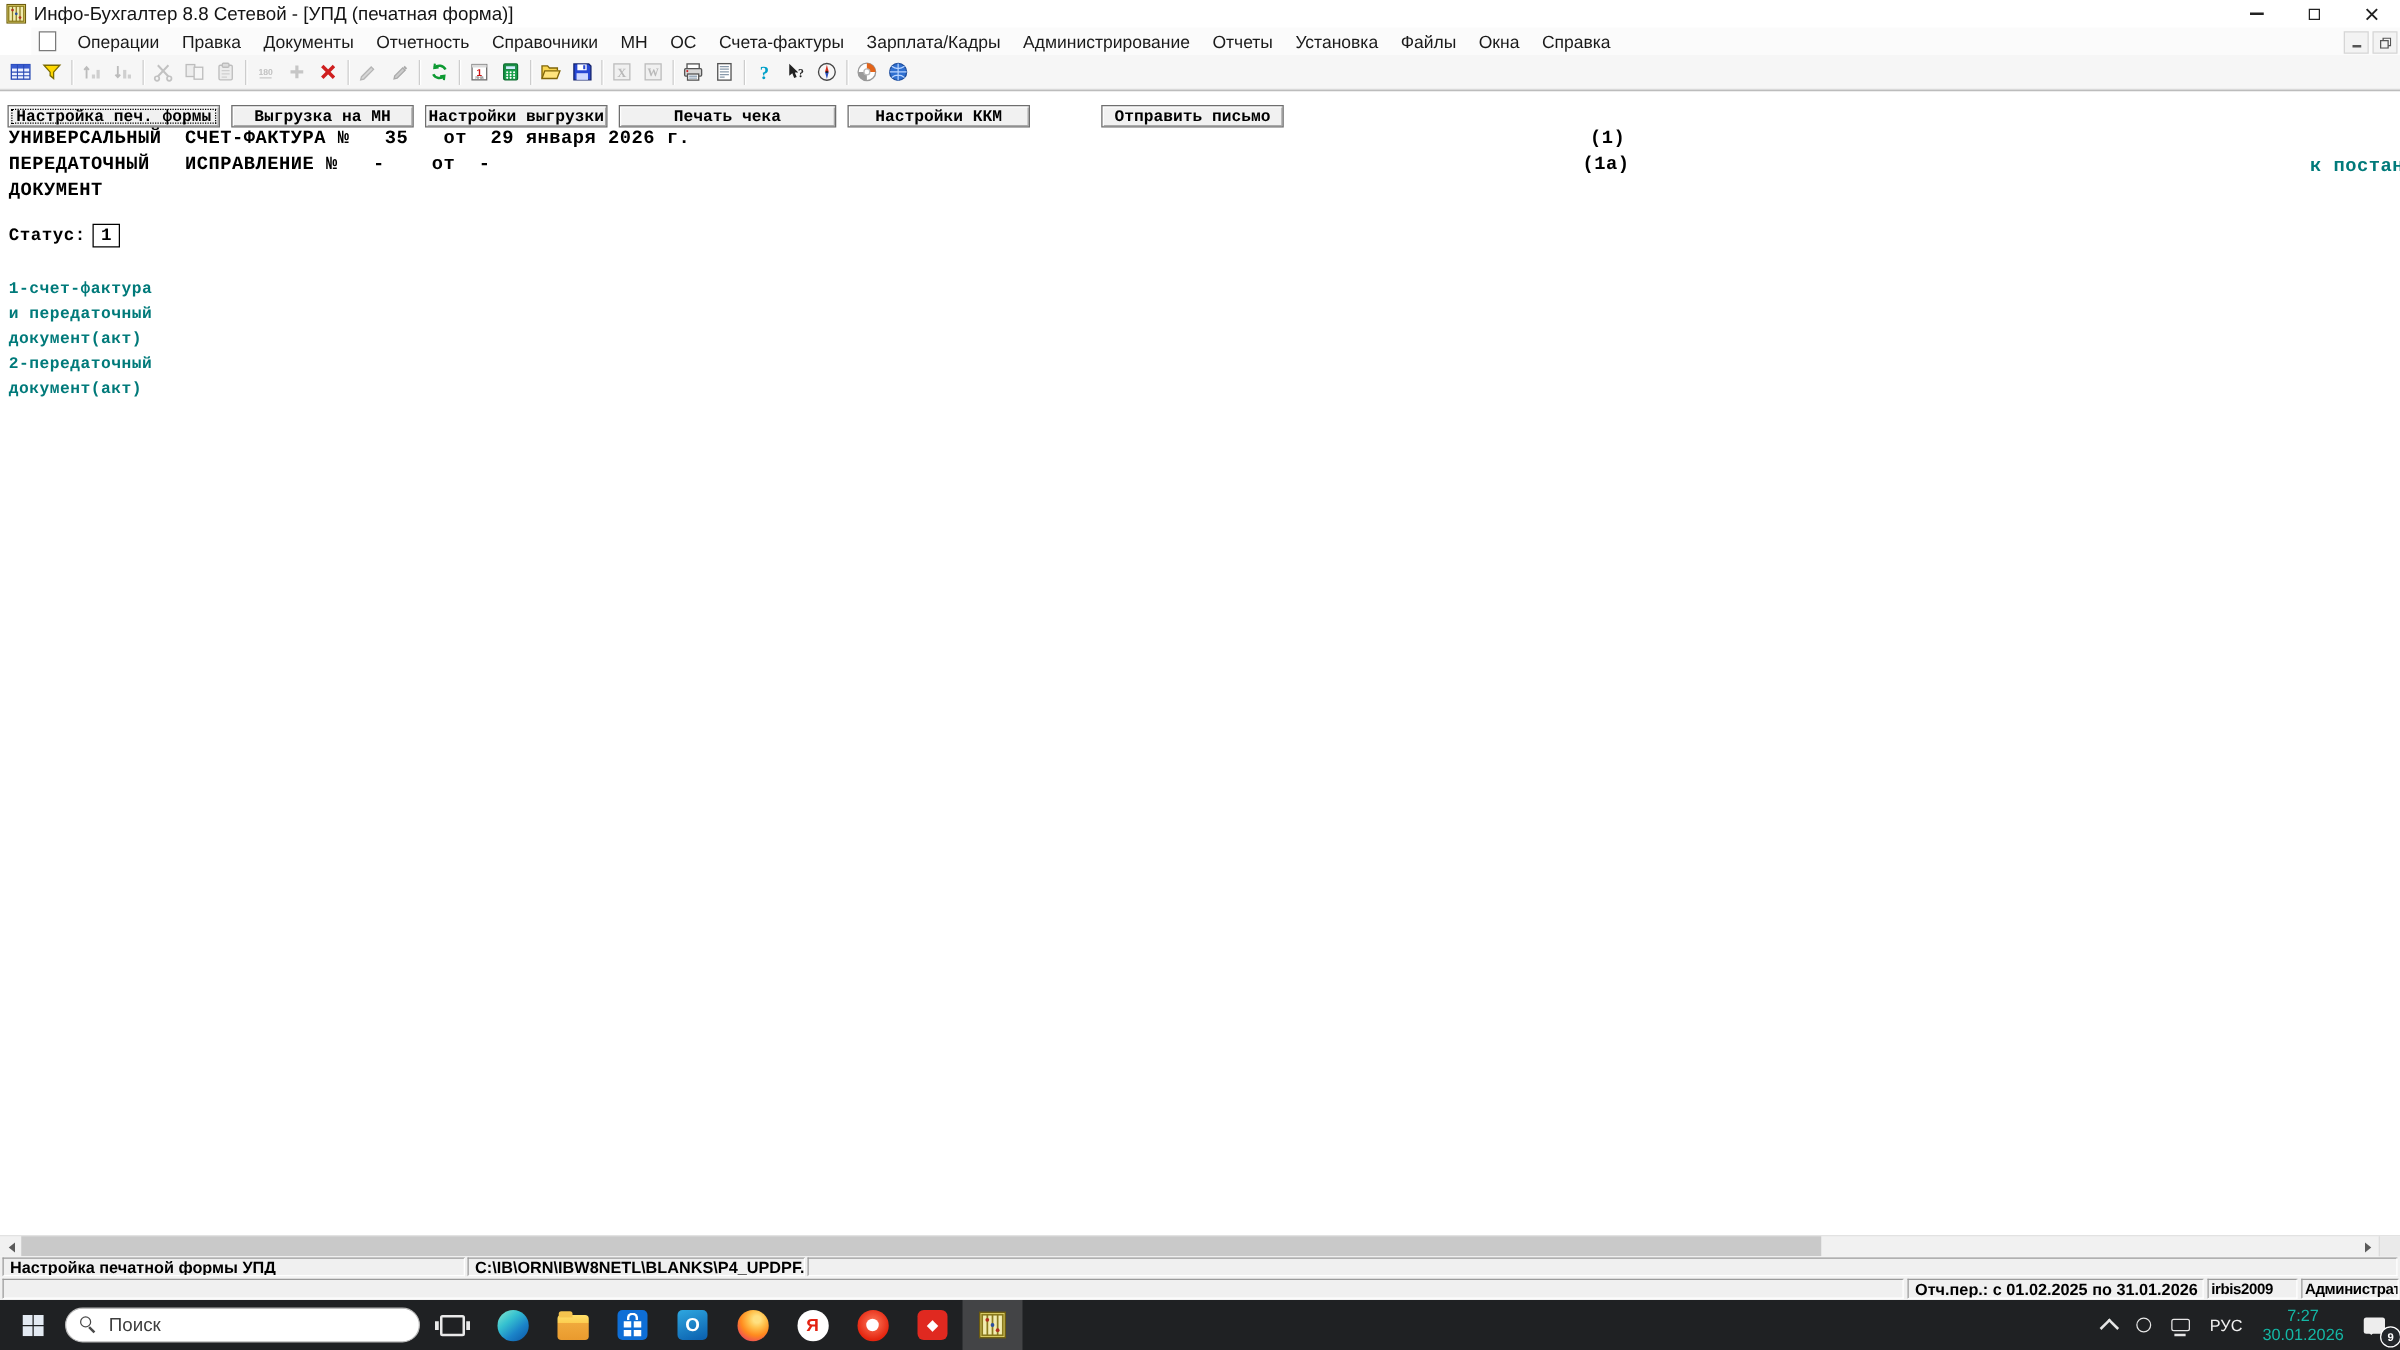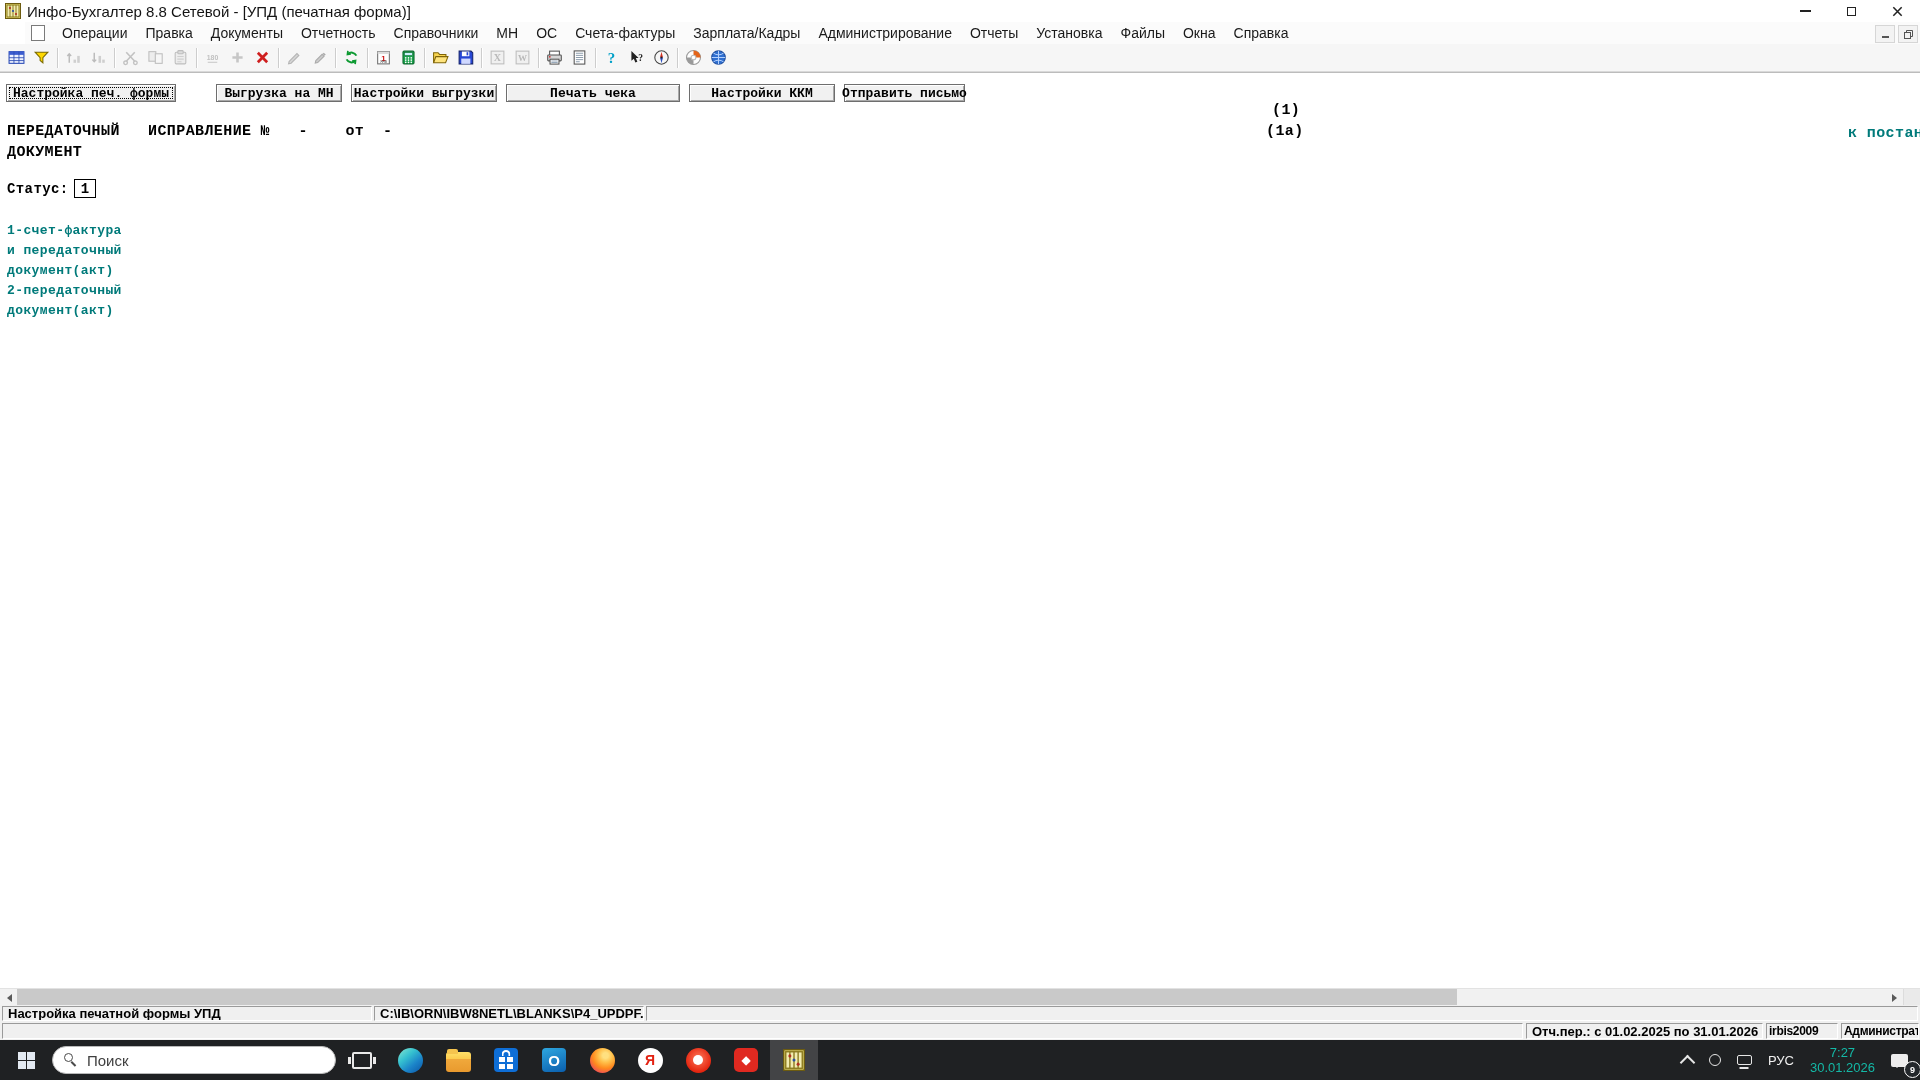--- a/index.html
+++ b/index.html
@@ -495,27 +495,28 @@
         <svg width="17" height="17" viewBox="0 0 16 16">
           <use href="#sym-globe-icon"></use>
         </svg>
       </span>
     </div>
 
   <div class="content"></div>
 
   <div class="tabs-row">
       <button class="fbtn focused" style="width: 170px;">Настройка печ. формы</button>
-      <button class="fbtn" style="width: 126px; margin-left: 31px;">Выгрузка на МН</button>
+      <button class="fbtn" style="width: 146px;">Выгрузка на МН</button>
       <button class="fbtn" style="width: 146px;">Настройки выгрузки</button>
       <button class="fbtn" style="width: 174px;">Печать чека</button>
       <button class="fbtn" style="width: 146px;">Настройки ККМ</button>
-      <button class="fbtn" style="width: 121px;">Отправить письмо</button>
-    </div>
-
+      <button class="fbtn" style="width: 146px; margin-left: 48px;">Отправить письмо</button>
+    </div>
+
+  <div class="mono15" style="left:7px;top:102px;">УНИВЕРСАЛЬНЫЙ  СЧЕТ-ФАКТУРА №   35   от  29 января 2026 г.</div>
   <div class="mono15" style="left:1272px;top:102px;">(1)</div>
   <div class="mono15" style="left:7px;top:123px;">ПЕРЕДАТОЧНЫЙ   ИСПРАВЛЕНИЕ №   -    от  -</div>
   <div class="mono15" style="left:1266px;top:123px;">(1а)</div>
   <div class="mono15 teal doc-clip">к постано</div>
   <div class="mono15" style="left:7px;top:144px;">ДОКУМЕНТ</div>
 
   <div class="mono14" style="left:7px;top:181px;">Статус:</div>
   <div class="status-box">1</div>
 
   <div class="notes">

